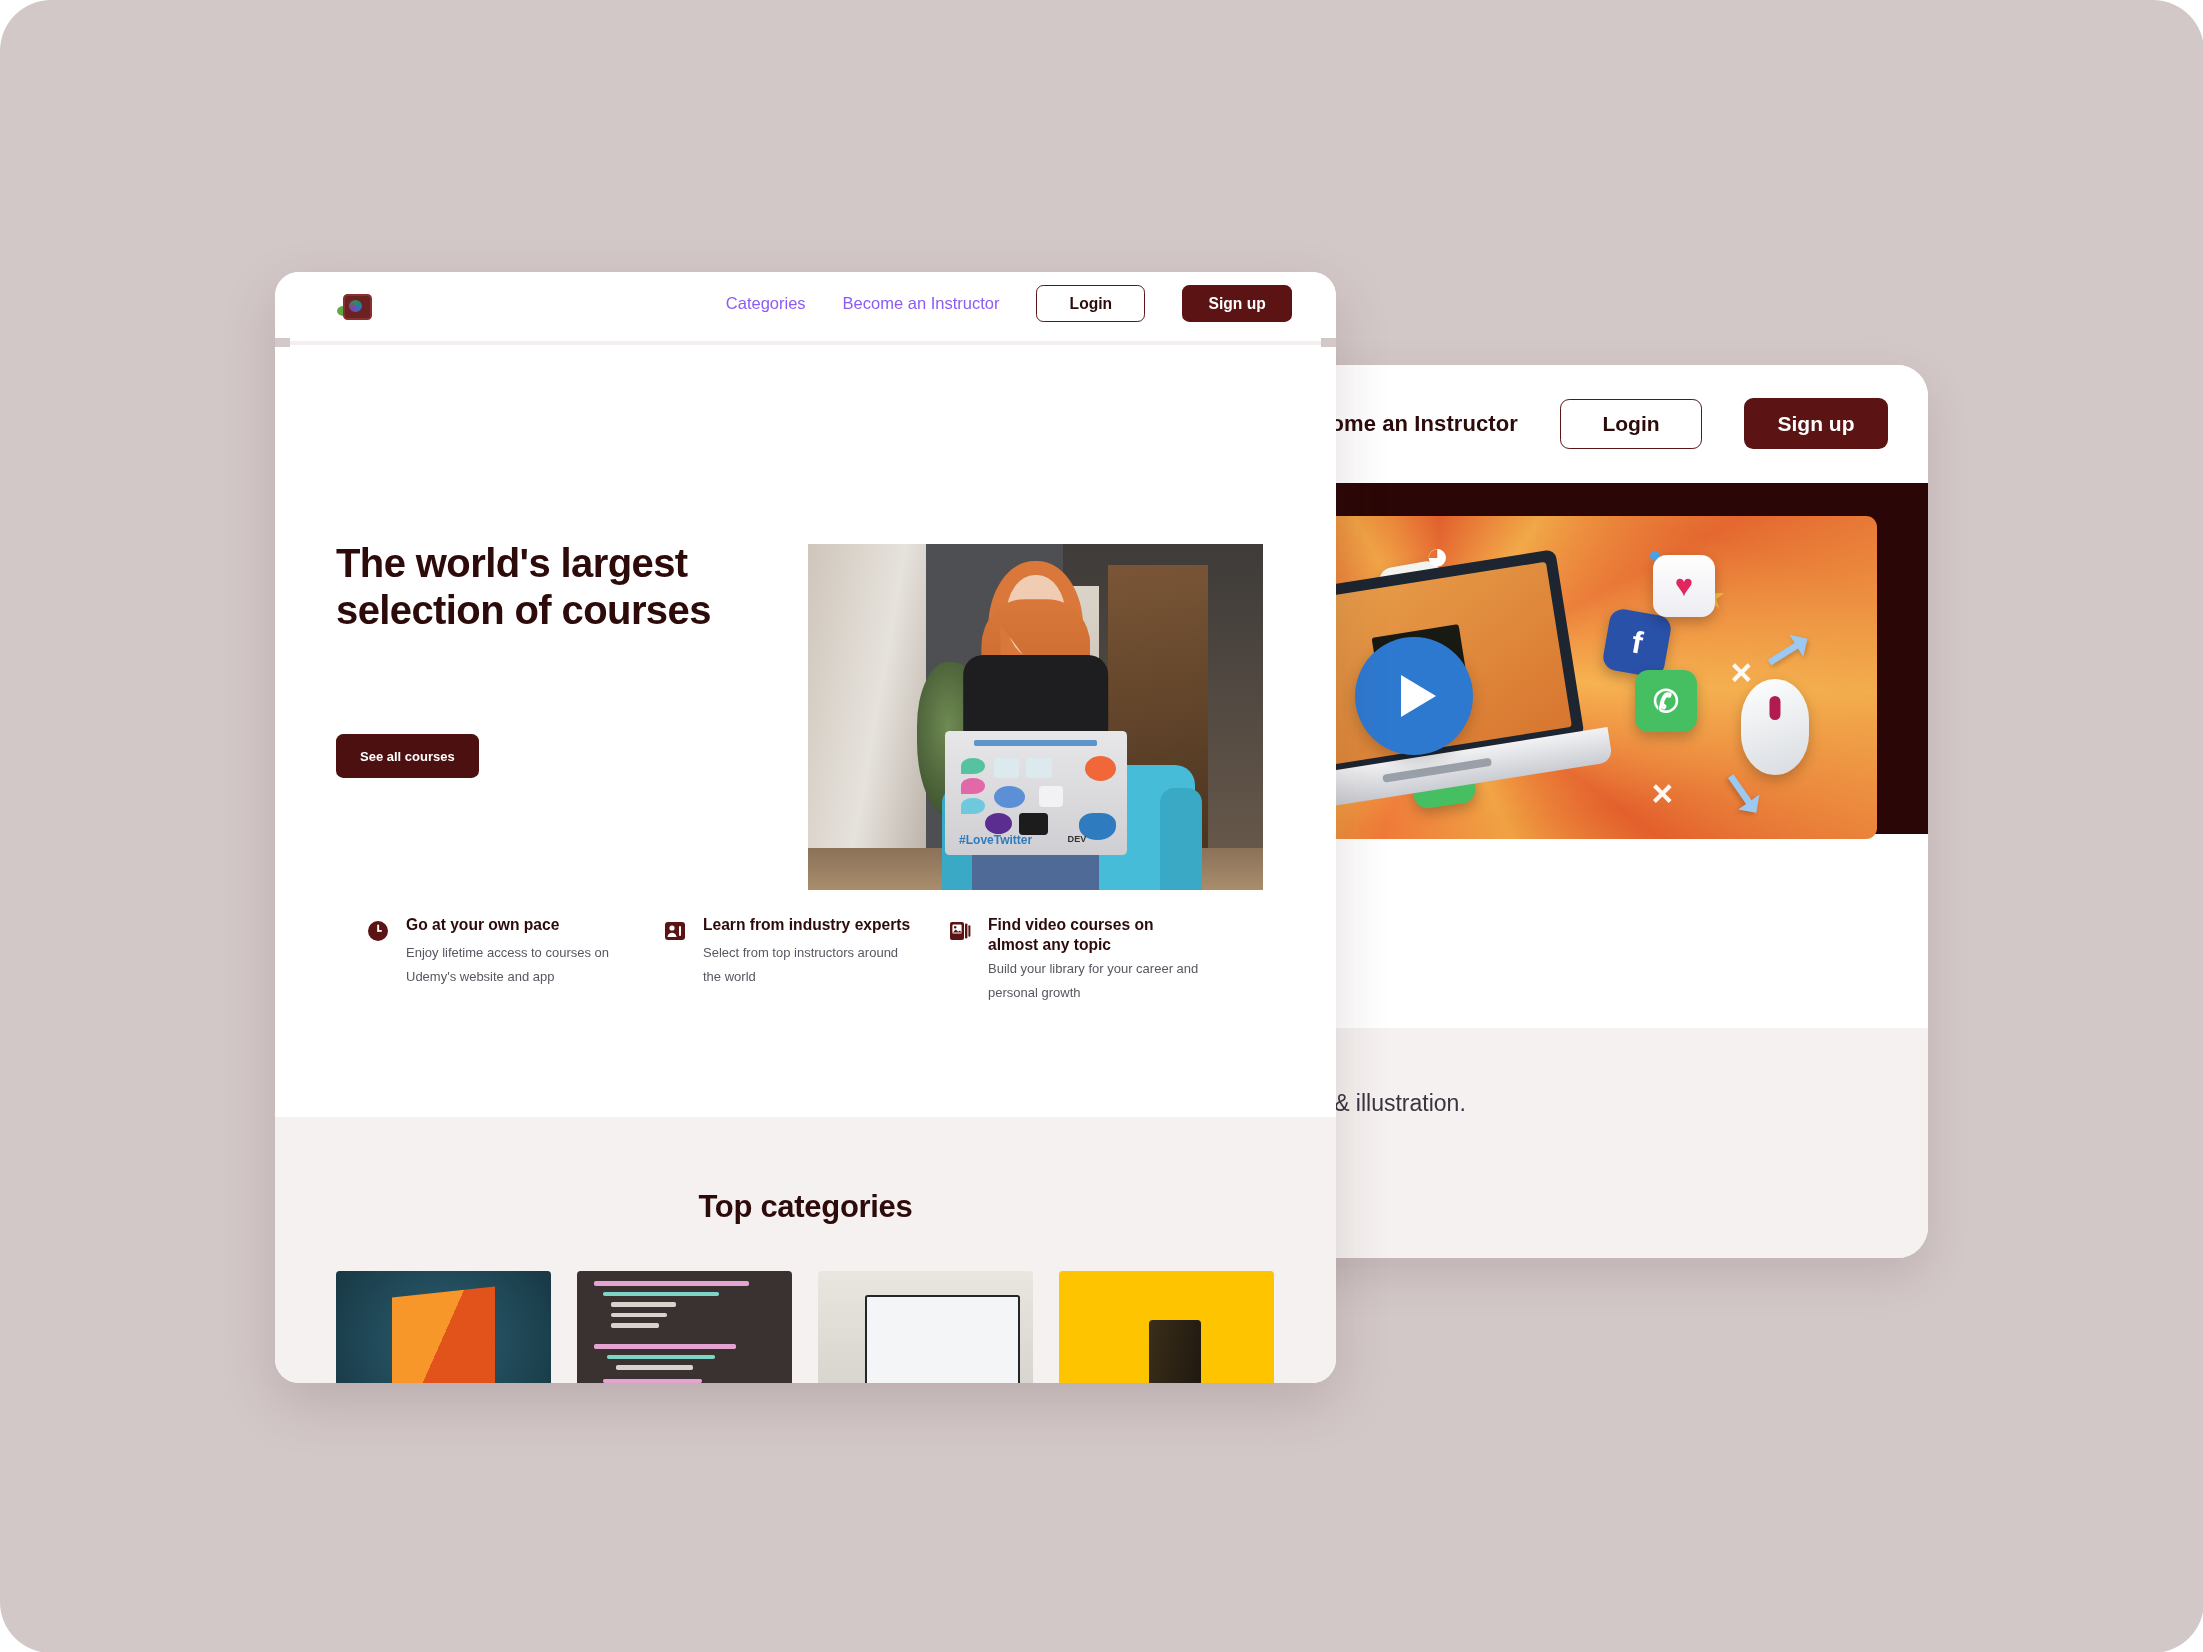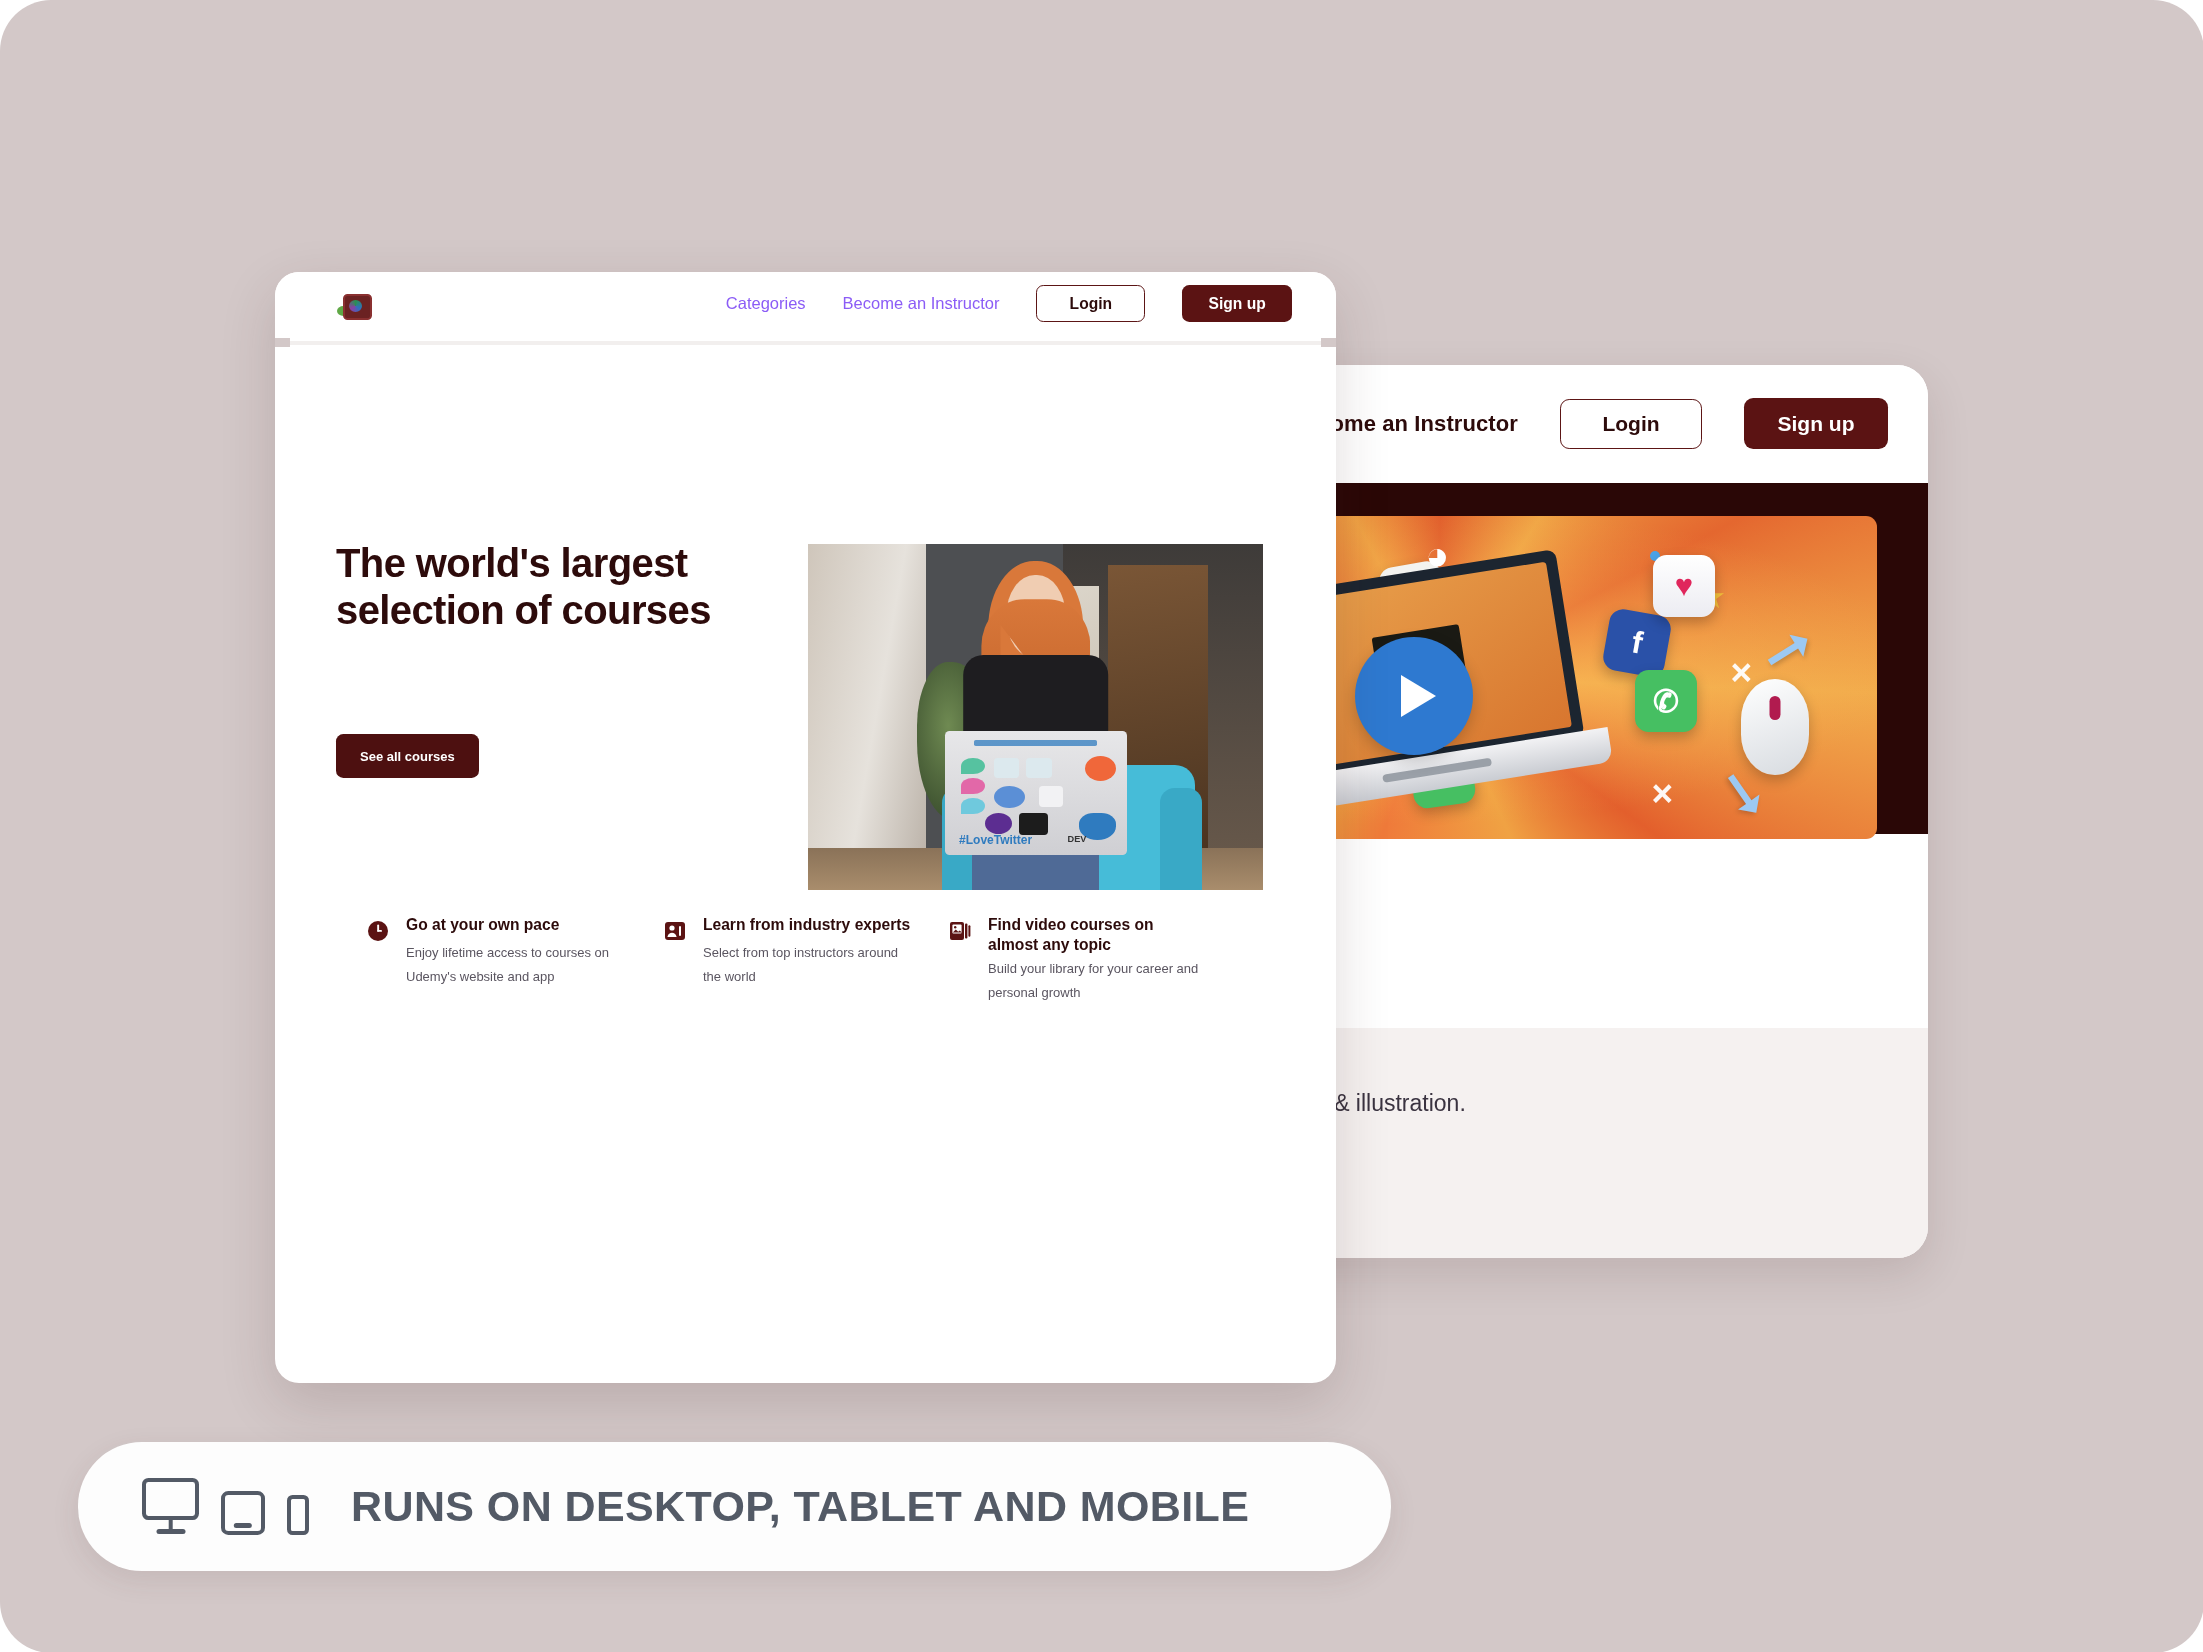--- a/index.html
+++ b/index.html
@@ -410,34 +410,37 @@
               <path d="M4.8 13.6l3-3.2 2.4 2.4 1.6-1.4 2 2.2z" fill="#5b1313"></path>
               <rect x="17" y="4.4" width="2.4" height="15.2" rx="1" fill="#5b1313"></rect>
               <rect x="20.4" y="6.2" width="2" height="11.6" rx="1" fill="#5b1313"></rect>
             </svg>
         </span>
         <span class="ftitle">Find video courses on almost any topic</span>
         <span class="fdesc" style="top:42px;">Build your library for your career and personal growth</span>
       </div>
     </div>
 
+    <div class="topcats">
+      <div class="topcats-title">Top categories</div>
+      <div class="cats">
+        <div class="cat cat-1"></div>
+        <div class="cat cat-2">
+          <span class="code-line" style="left:8%;top:6%;width:72%;background:#e4a3d0;"></span>
+          <span class="code-line" style="left:12%;top:12%;width:54%;background:#7fd4c8;"></span>
+          <span class="code-line" style="left:16%;top:18%;width:30%;background:#d8d3cc;"></span>
+          <span class="code-line" style="left:16%;top:24%;width:26%;background:#d8d3cc;"></span>
+          <span class="code-line" style="left:16%;top:30%;width:22%;background:#d8d3cc;"></span>
+          <span class="code-line" style="left:8%;top:42%;width:66%;background:#e4a3d0;"></span>
+          <span class="code-line" style="left:14%;top:48%;width:50%;background:#7fd4c8;"></span>
+          <span class="code-line" style="left:18%;top:54%;width:36%;background:#d8d3cc;"></span>
+          <span class="code-line" style="left:12%;top:62%;width:46%;background:#e4a3d0;"></span>
+
+        </div>
+        <div class="cat cat-3"></div>
+        <div class="cat cat-4"></div>
+      </div>
+    </div>
   </div>
 
-  <div class="pill">
-    <div class="pill-icons">
-      <span class="ic-desktop">
-        <span class="scr"></span>
-          <span class="stand"></span>
-          <span class="foot"></span>
-      </span>
-      <span class="ic-tablet">
-        <span class="bd"></span>
-          <span class="hm"></span>
-      </span>
-      <span class="ic-phone">
-        <span class="bd"></span>
-      </span>
-    </div>
-    <span class="pill-text">RUNS ON DESKTOP, TABLET AND MOBILE</span>
-  </div>
 
 </div>
 
 
 </body></html>

